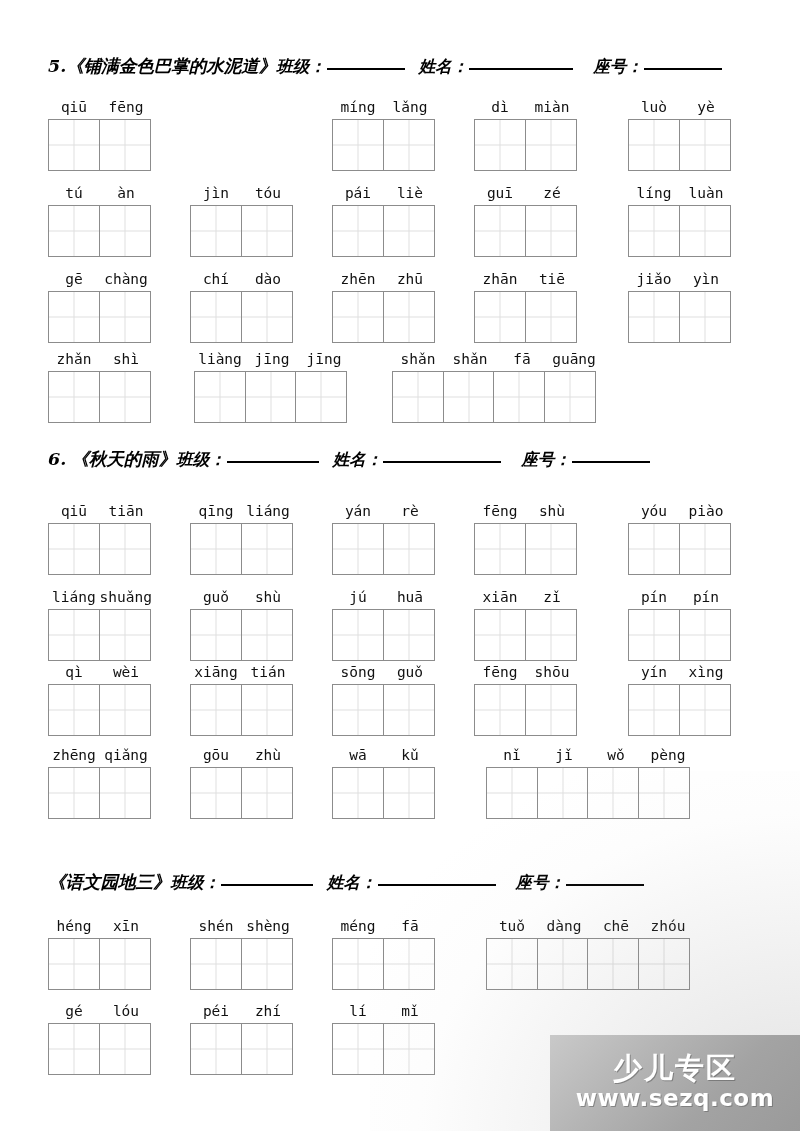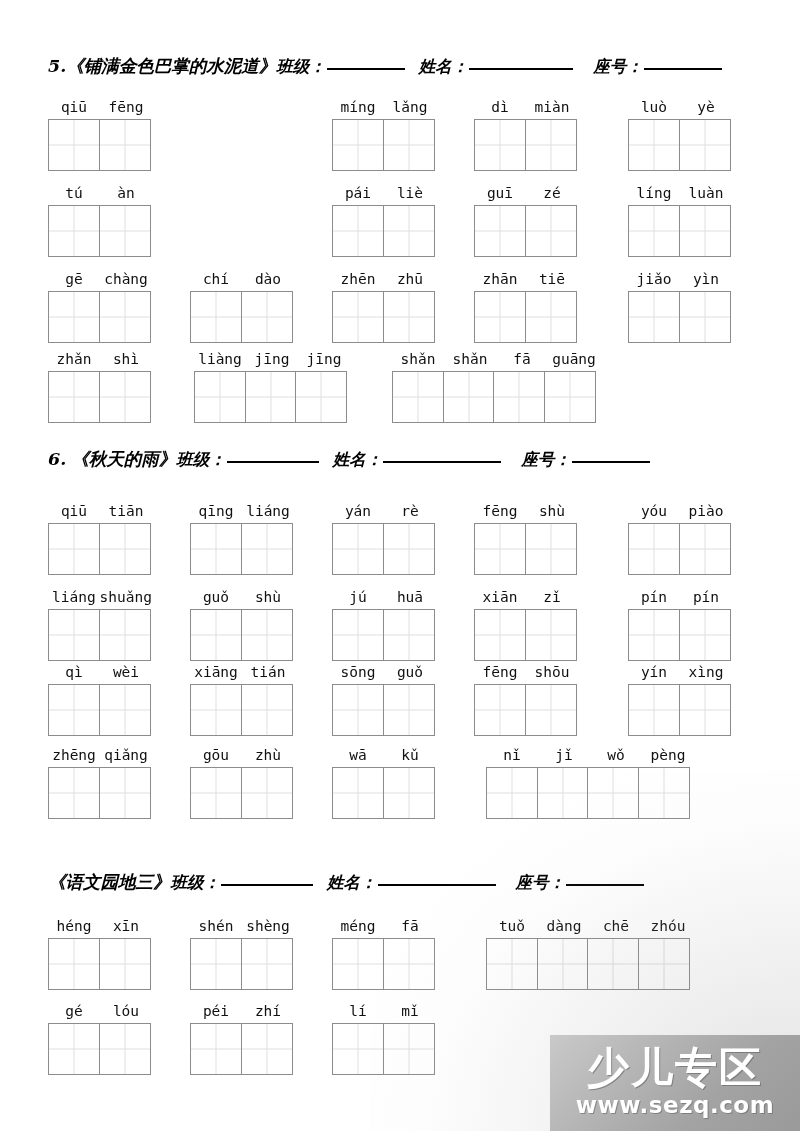--- a/index.html
+++ b/index.html
@@ -157,21 +157,21 @@
     background: linear-gradient(135deg, #c9c9c9 0%, #b4b4b4 35%, #a3a3a3 65%, #9a9a9a 100%);
     display: flex;
     flex-direction: column;
     align-items: center;
     justify-content: center;
     overflow: hidden;
   }
   .wm-cn {
     font-family: "DejaVu Sans", sans-serif;
     font-weight: bold;
-    font-size: 42px;
+    font-size: 29px;
     color: #ffffff;
     letter-spacing: 2px;
     line-height: 1.05;
     text-shadow: 1px 1px 0 rgba(90,90,90,0.55);
   }
   .wm-url {
     font-family: "DejaVu Sans", "Liberation Sans", sans-serif;
     font-weight: bold;
     font-size: 23px;
     color: #ffffff;
@@ -250,20 +250,30 @@
         <div class="word-group" style="left: 48px; width: 104px;">
           <div class="pinyin-line">
             <span class="pinyin-cell">tú</span>
             <span class="pinyin-cell">àn</span>
           </div>
           <div class="grid-line">
             <div class="tzg"></div>
             <div class="tzg"></div>
           </div>
         </div>
+        <div class="word-group" style="left: 190px; width: 104px;">
+          <div class="pinyin-line">
+            <span class="pinyin-cell">jìn</span>
+            <span class="pinyin-cell">tóu</span>
+          </div>
+          <div class="grid-line">
+            <div class="tzg"></div>
+            <div class="tzg"></div>
+          </div>
+        </div>
         <div class="word-group" style="left: 332px; width: 104px;">
           <div class="pinyin-line">
             <span class="pinyin-cell">pái</span>
             <span class="pinyin-cell">liè</span>
           </div>
           <div class="grid-line">
             <div class="tzg"></div>
             <div class="tzg"></div>
           </div>
         </div>

